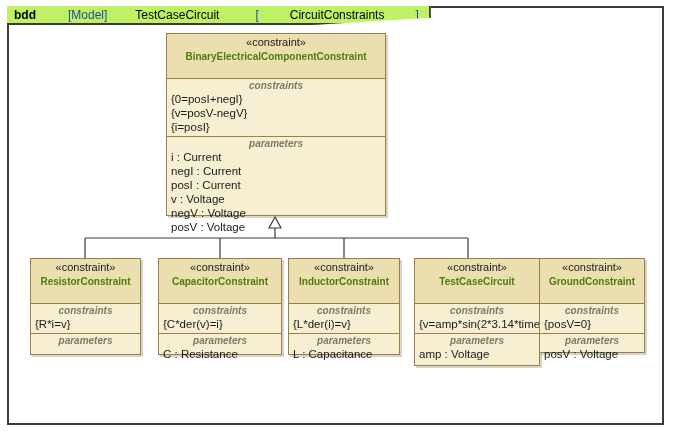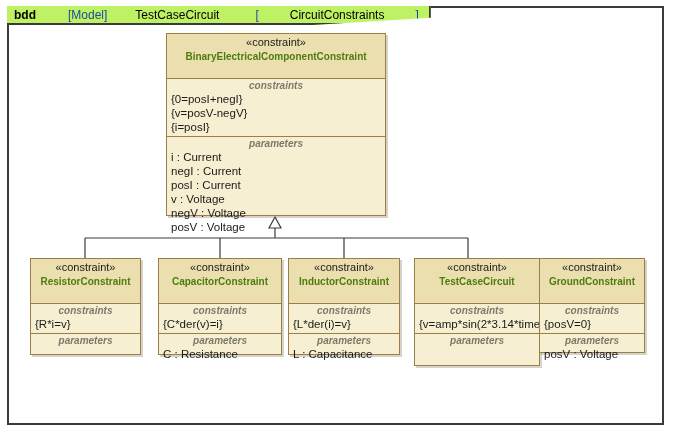--- a/index.html
+++ b/index.html
@@ -239,20 +239,21 @@
   <div class="titleband">
     <div class="stereo">«constraint»</div>
     <div class="bname">TestCaseCircuit</div>
   </div>
   <div class="compartment">
     <div class="complabel">constraints</div>
     <div class="citem">{v=amp*sin(2*3.14*time)}</div>
   </div>
   <div class="compartment last">
     <div class="complabel">parameters</div>
+    <div class="citem">amp : Voltage</div>
   </div>
 </div>
 
 <div class="cblock" id="block-ground">
   <div class="titleband">
     <div class="stereo">«constraint»</div>
     <div class="bname">GroundConstraint</div>
   </div>
   <div class="compartment">
     <div class="complabel">constraints</div>

